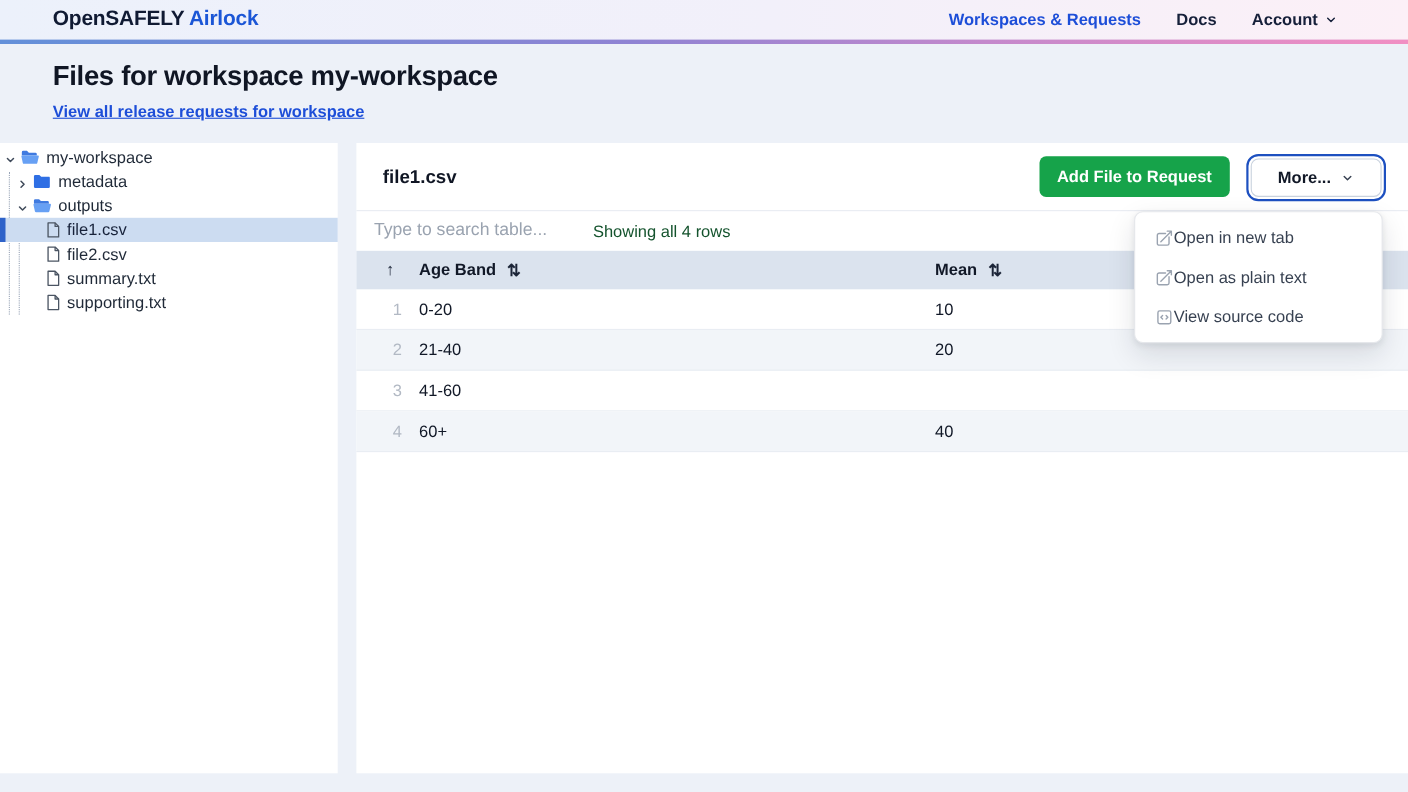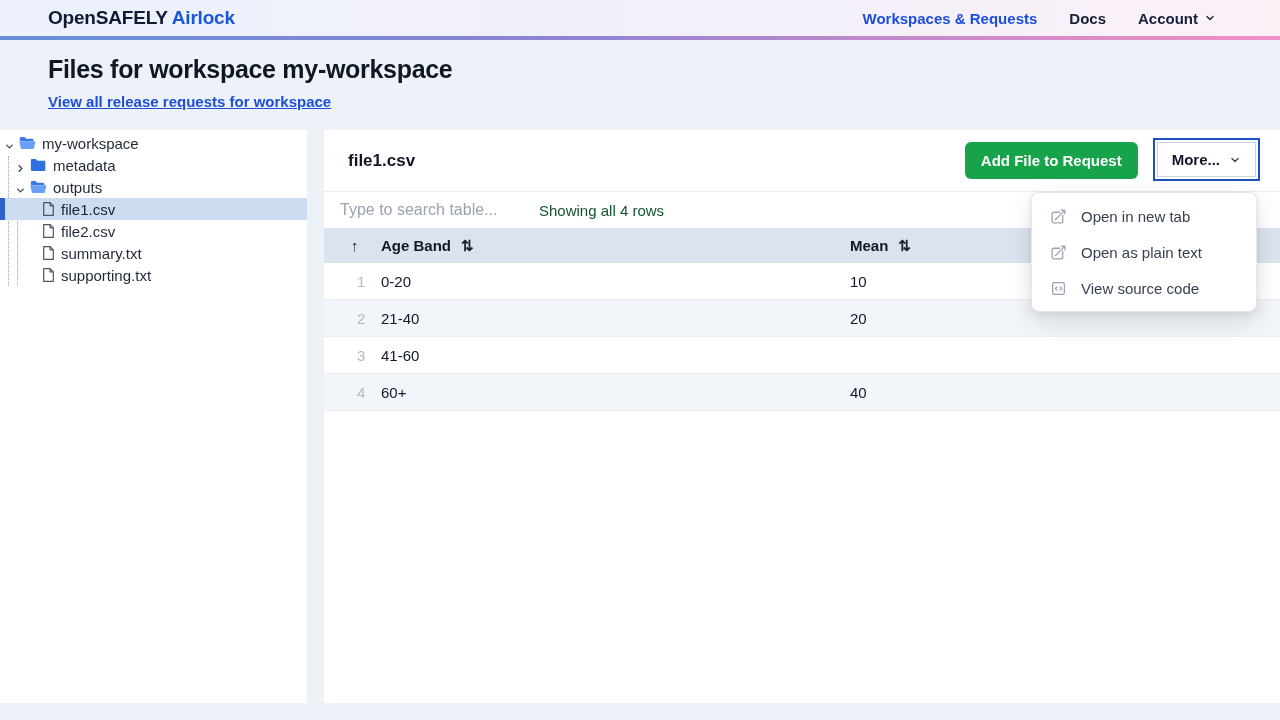--- a/index.html
+++ b/index.html
@@ -42,25 +42,25 @@
   .twisty { width:11px; height:11px; margin-right:4px; flex:0 0 auto; color:#3f4a5a; }
   .tree-ico { margin-right:6px; flex:0 0 auto; display:flex; }
   .guide { position:absolute; border-left:1px dotted #98a4b6; width:0; }
   .guide.g1 { left:8px; top:26px; height:130px; }
   .guide.g2 { left:17px; top:70px; height:86px; }
 
   
   .panel-header { height:62px; display:flex; align-items:center; justify-content:space-between;
     padding:0 24px; border-bottom:1px solid #e8ecf2; }
   .file-title { font-size:17px; font-weight:700; color:#101624; }
-  .actions { display:flex; align-items:flex-start; gap:19px; }
+  .actions { display:flex; align-items:flex-end; gap:19px; }
   .btn-green { background:#16a34a; color:#ffffff; border:none; border-radius:6px;
     font-family:inherit; font-size:15px; font-weight:700; padding:10px 16px; cursor:pointer; }
-  .btn-more { background:#ffffff; color:#111827; border:1px solid #c9d2de; border-radius:0;
-    font-family:inherit; font-size:15px; font-weight:700; padding:8px 14px; cursor:pointer;
+  .btn-more { background:#ffffff; color:#111827; border:1px solid #c9d2de; border-radius:7px;
+    font-family:inherit; font-size:15px; font-weight:700; padding:8px 24px; cursor:pointer;
     display:flex; align-items:center; gap:9px;
     outline:2px solid #1d50c0; outline-offset:2px; }
   .btn-more svg { color:#374151; }
 
   
   .toolbar { height:36px; display:flex; align-items:center; }
   .search-input { border:none; outline:none; font-family:inherit; font-size:16px; color:#111827;
     padding-left:16px; width:196px; background:transparent; }
   .search-input::placeholder { color:#9aa3b0; }
   .row-status { font-size:15px; color:#14532d; margin-left:19px; }
@@ -72,21 +72,21 @@
   .th-num { padding-left:27px; }
   .sort-glyph { font-size:15px; color:#1b2437; }
   .tr { height:37px; font-size:15px; color:#111827; border-bottom:1px solid #e9edf3; }
   .tr.stripe { background:#f2f5f9; }
   .td-num { color:#b2b9c4; padding-left:33px; }
 
   
   .menu { position:absolute; top:62px; right:23px; width:226px; background:#ffffff;
     border:1px solid #e5e7eb; border-radius:8px; padding:5px 0; z-index:20;
     box-shadow:0 10px 25px rgba(15,23,42,0.12), 0 2px 6px rgba(15,23,42,0.08); }
-  .menu-item { height:36px; display:flex; align-items:center; gap:14px; padding:0 18px;
+  .menu-item { height:36px; display:flex; align-items:center; padding:0 18px;
     font-size:15px; color:#374151; cursor:pointer; }
   .menu-item svg { color:#9aa3b0; flex:0 0 auto; }
 </style>
 </head>
 <body>
 
 <nav class="navbar">
   <div class="brand">
     <span>OpenSAFELY</span>
     <span class="brand-accent">Airlock</span>

